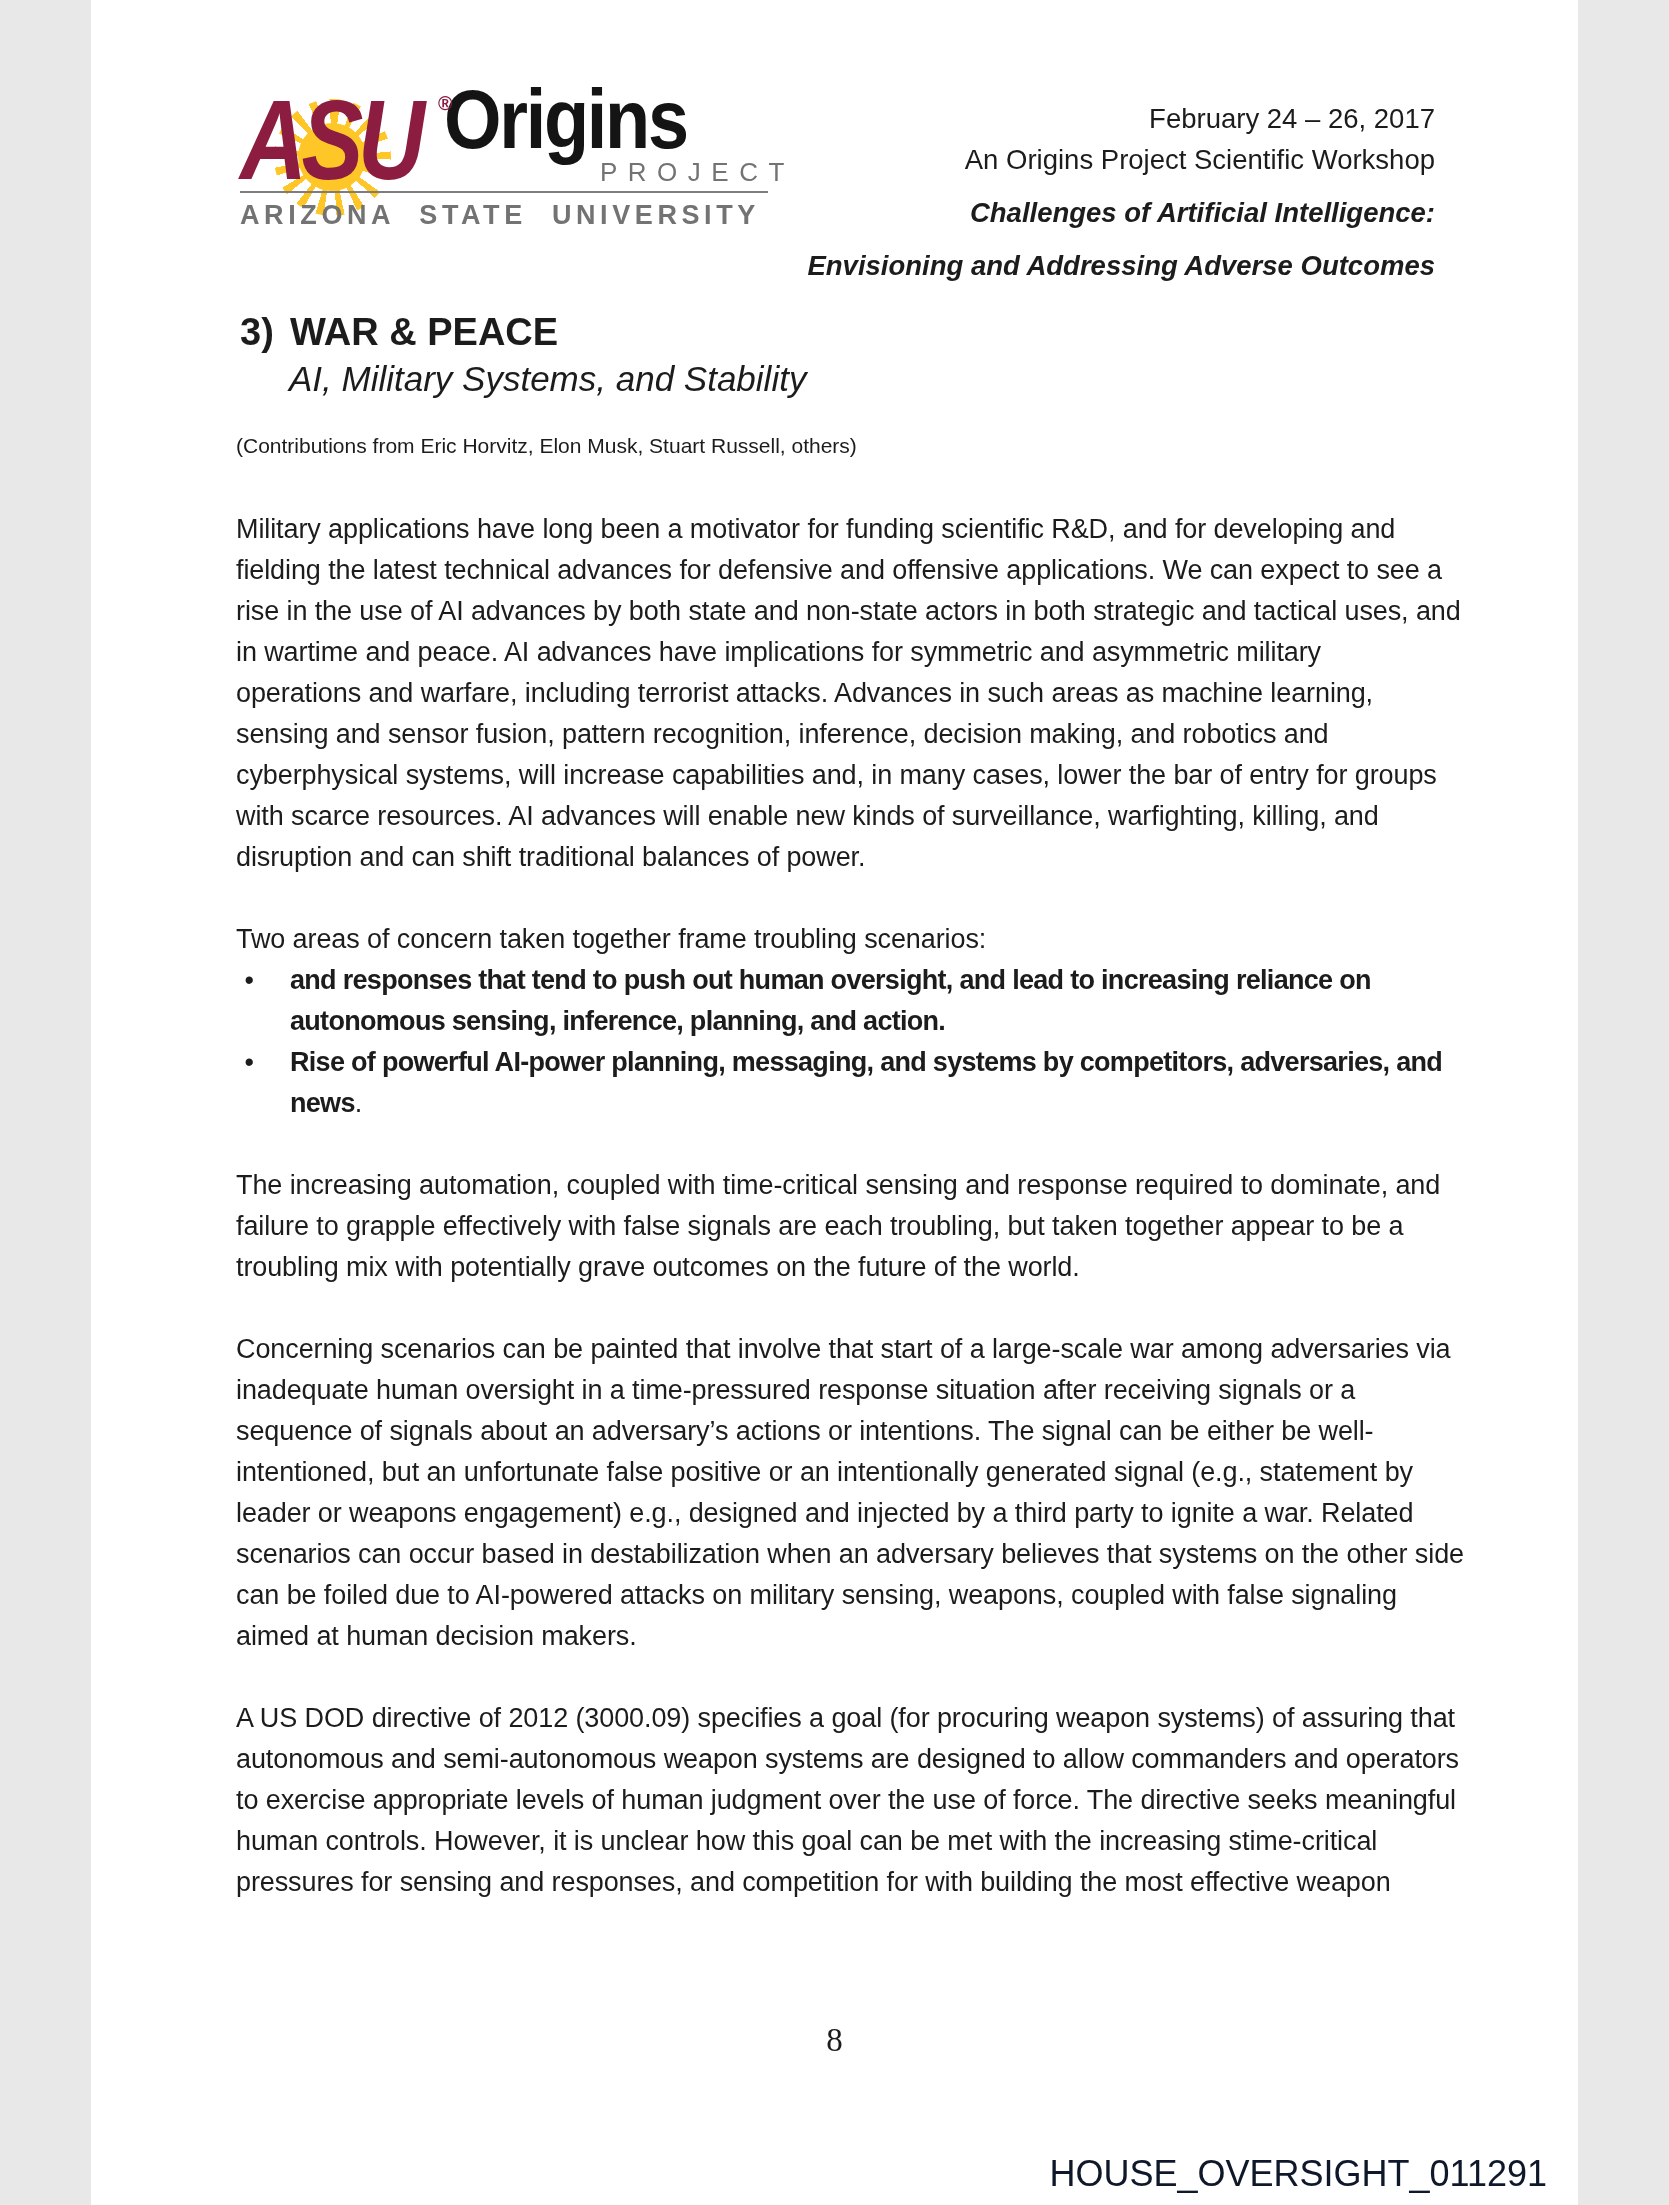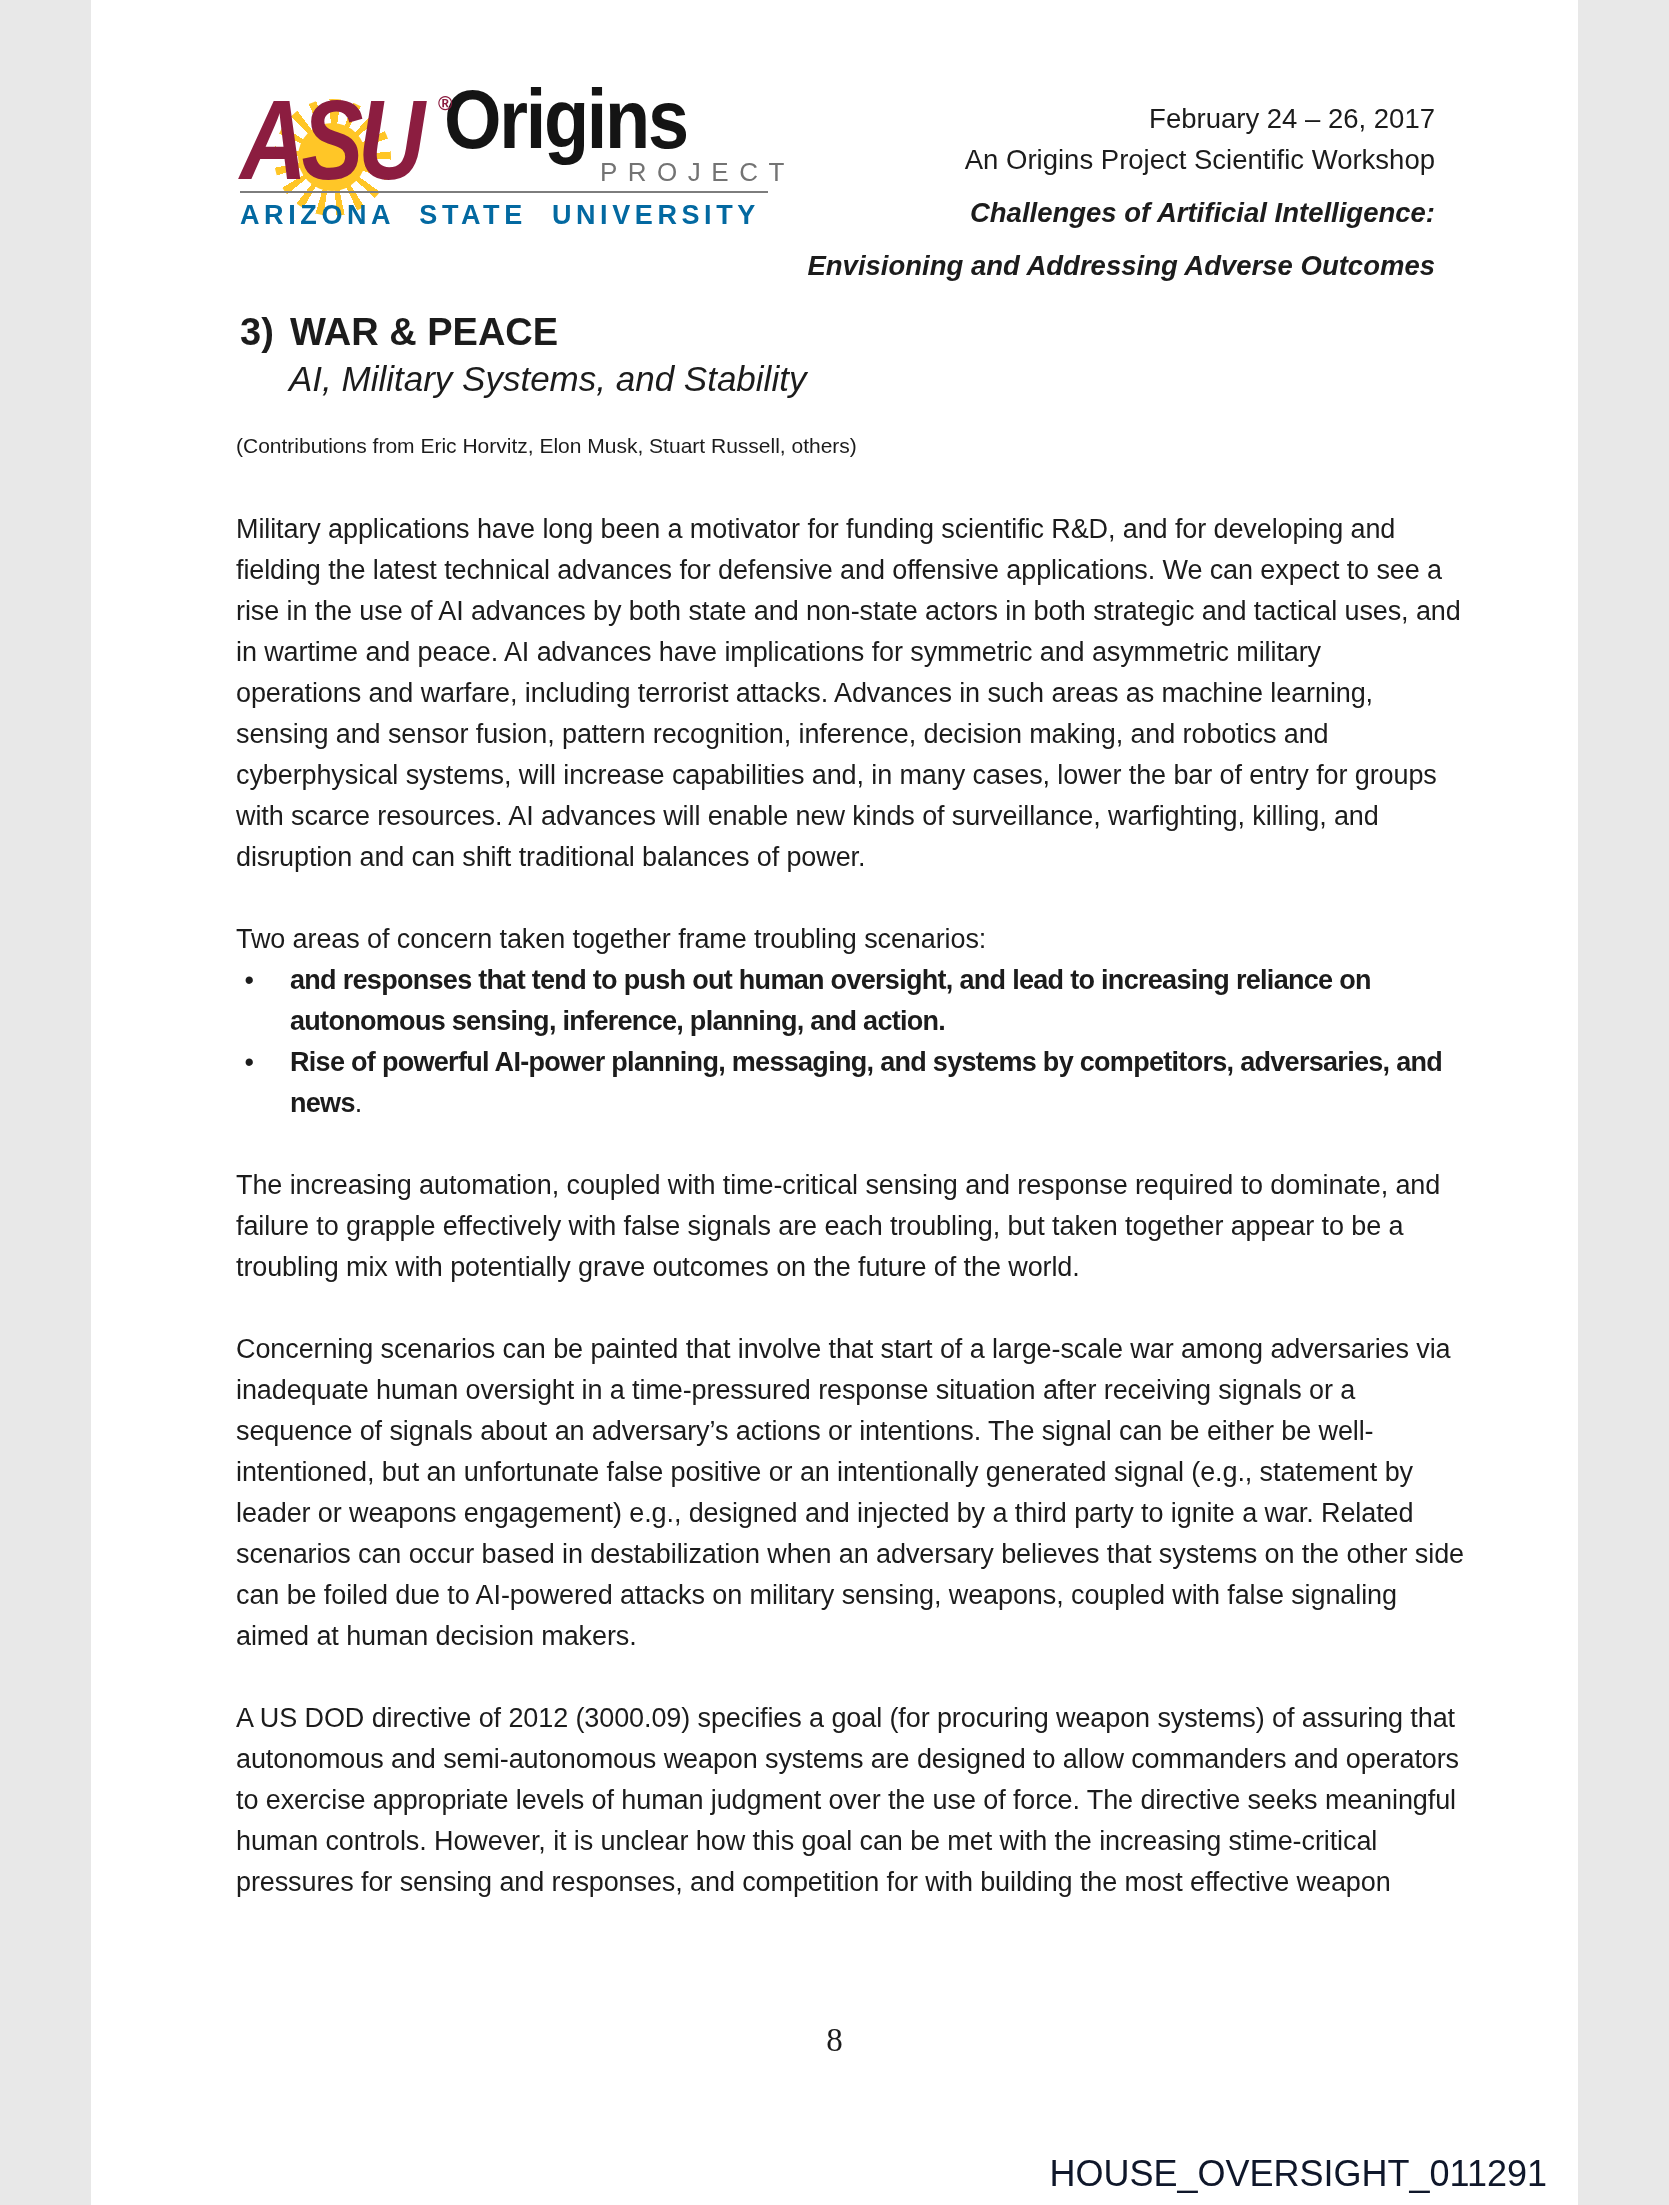--- a/index.html
+++ b/index.html
@@ -42,21 +42,21 @@
   .project-text{
     position:absolute;left:509px;top:159px;
     font-size:26px;line-height:26px;font-weight:500;color:#737373;
     letter-spacing:10.5px;white-space:nowrap;
   }
   .logo-rule{
     position:absolute;left:149px;top:191px;width:528px;height:2px;background:#7d7d7d;
   }
   .university-text{
     position:absolute;left:149px;top:202px;
-    font-size:27px;line-height:27px;font-weight:700;color:#0369a1;
+    font-size:27px;line-height:27px;font-weight:700;color:#737373;
     letter-spacing:4.6px;word-spacing:13px;white-space:nowrap;
   }
   
   #header-right{
     position:absolute;right:143px;top:98px;
     text-align:right;font-size:27.5px;line-height:41px;white-space:nowrap;
   }
   #header-right .em{font-weight:700;font-style:italic;margin-top:12px;}
   
   #section-heading{position:absolute;left:149px;top:313px;font-weight:700;font-size:38px;line-height:38px;white-space:nowrap;}

